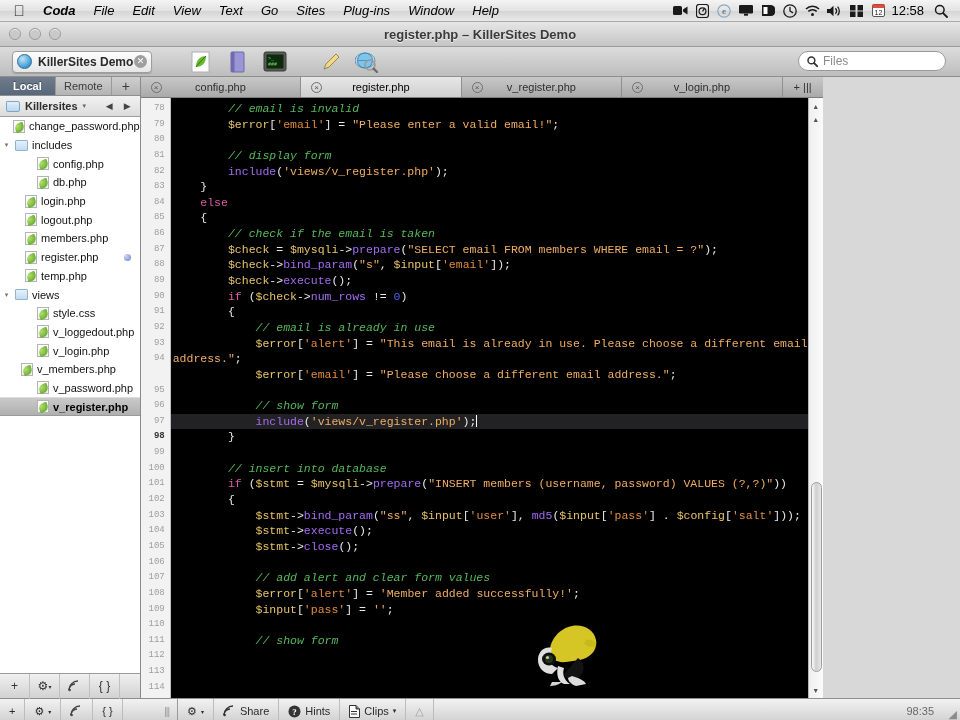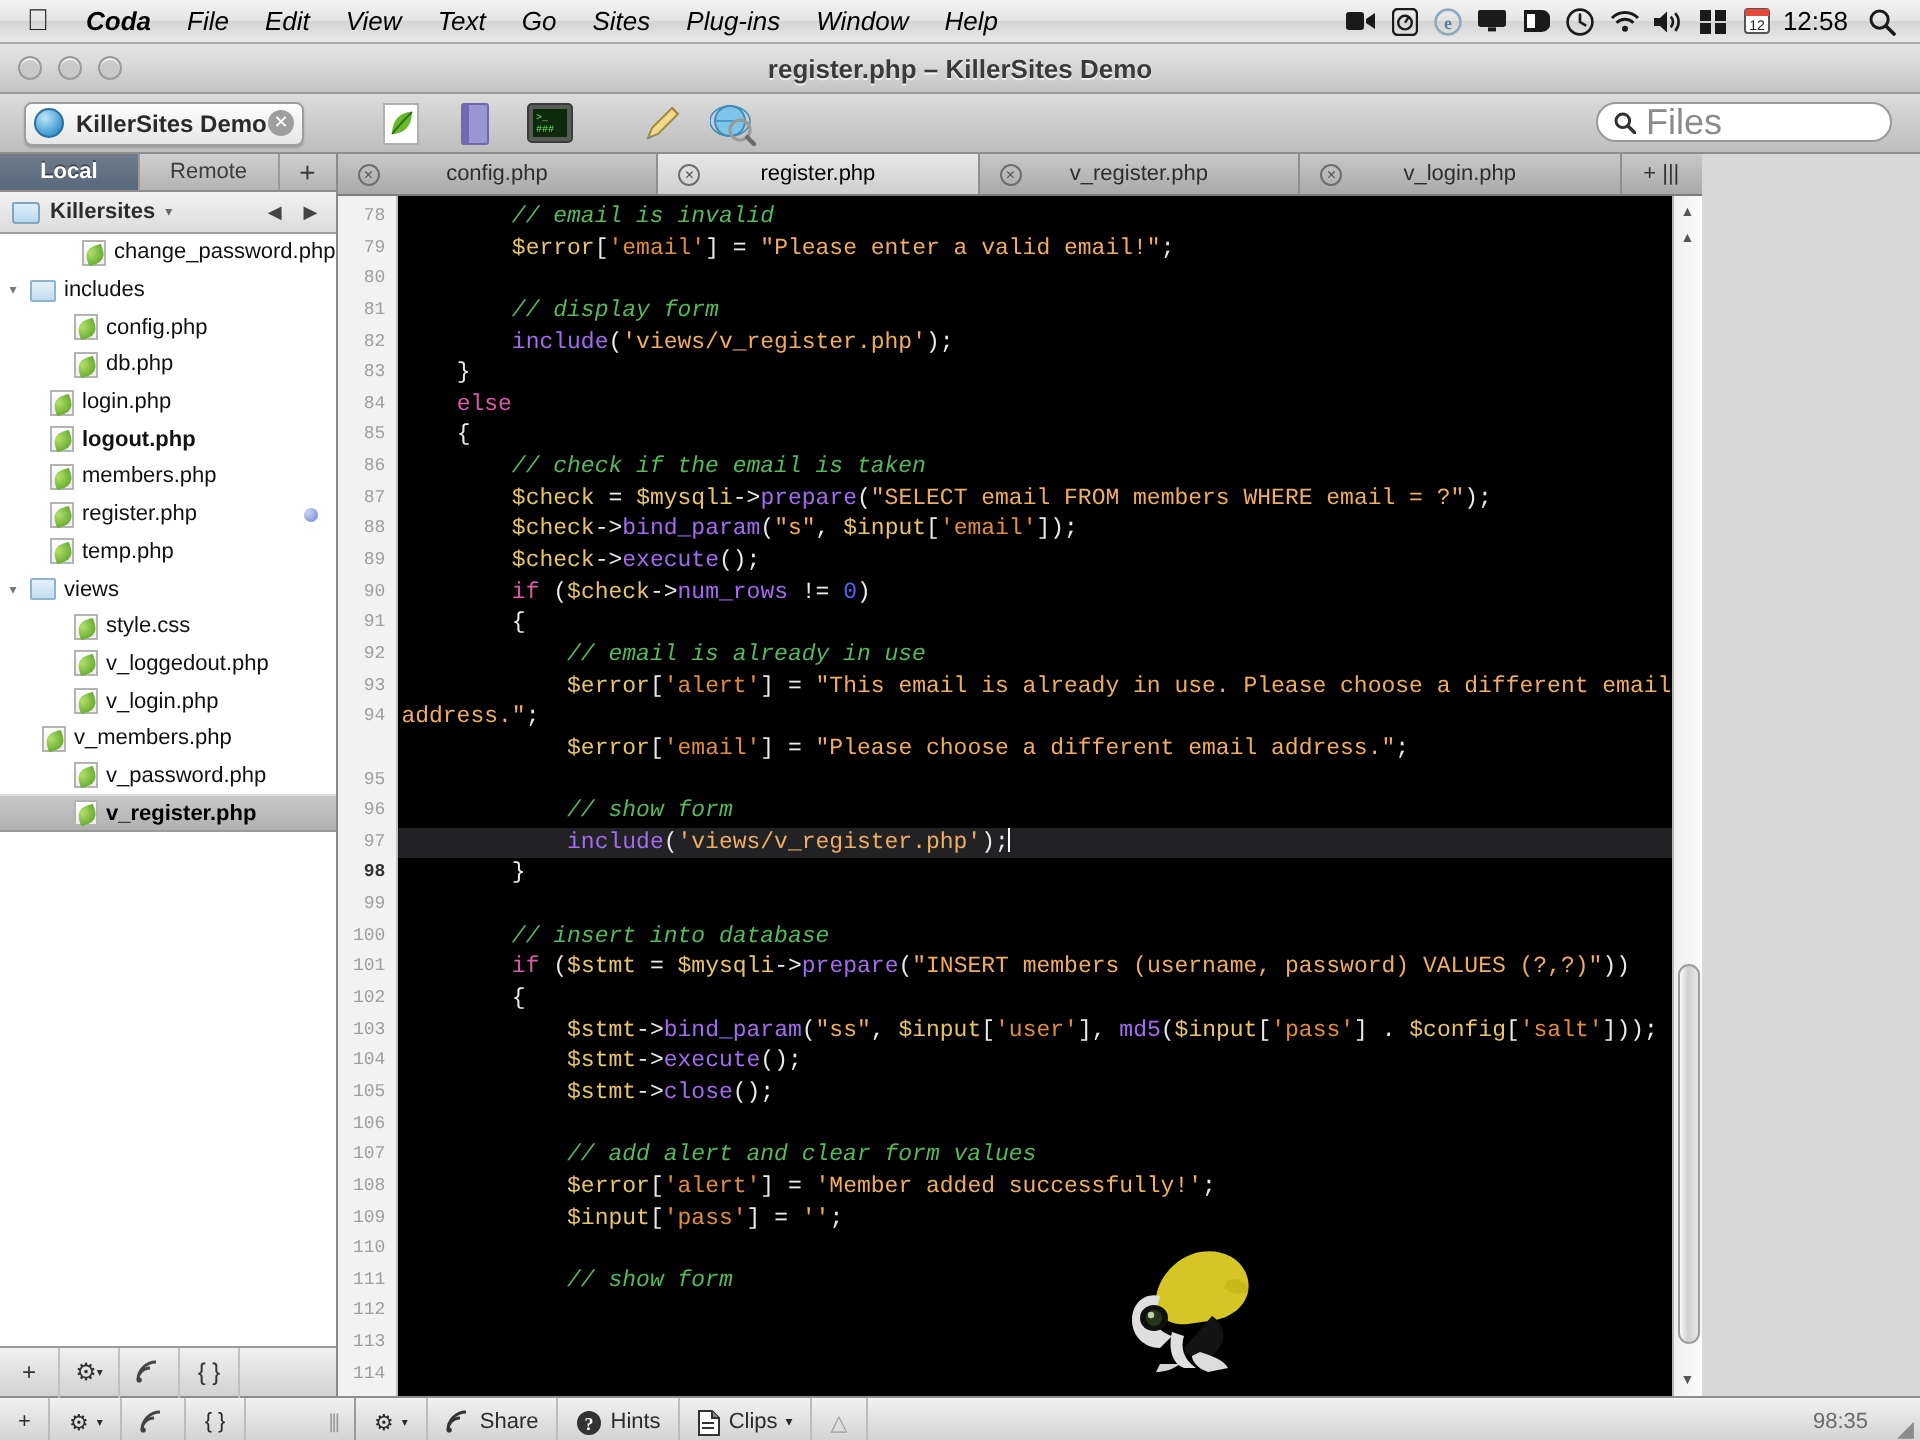--- a/index.html
+++ b/index.html
@@ -59,21 +59,21 @@
   .tb-icons{ display:flex; align-items:center; gap:11px; margin-left:36px; }
   .tb-ico{ width:26px; height:24px; display:flex; align-items:center; justify-content:center; }
 
   .tb-right{ display:flex; align-items:center; gap:10px; margin-left:30px; }
 
   #files-search{
     position:absolute; right:14px; top:4px; width:148px; height:20px;
     border-radius:10px; background:#fff; border:1px solid #9a9a9a;
     display:flex; align-items:center; padding:0 8px; gap:5px;
   }
-  #files-search .ph{ color:#8b8b8b; font-size:18px; }
+  #files-search .ph{ color:#8b8b8b; font-size:12px; }
 
   
   #body-area{ display:flex; width:800px; height:621px; }
 
   
   #sidebar{ width:178px; height:621px; background:#e8e8e8; display:flex; flex-direction:column;
             border-right:1px solid #8a8a8a; }
   #lr-tabs{ height:19px; display:flex; background:linear-gradient(to bottom,#cfcfcf,#b4b4b4);
             border-bottom:1px solid #8f8f8f; }
   .lr-tab{ flex:1; text-align:center; font-size:11px; line-height:19px; color:#3c3c3c;
@@ -347,21 +347,21 @@
       <div id="path-bar">
         <div class="folder"></div>
         <div class="nm">Killersites</div>
         <div class="carat">▾</div>
         <div class="sp"></div>
         <div class="arw">◀</div>
         <div class="arw">▶</div>
       </div>
 
       <div id="file-list">
-          <div class="frow" style="padding-left: 28px;">
+          <div class="frow" style="padding-left: 0;">
             <span class="disc blank">▾</span>
             <span class="ficon"></span>
             <span>change_password.php</span>
           </div>
           <div class="frow" style="padding-left: 2px;">
             <span class="disc">▾</span>
             <span class="folder-ic"></span>
             <span>includes</span>
           </div>
           <div class="frow" style="padding-left: 24px;">
@@ -372,21 +372,21 @@
           <div class="frow" style="padding-left: 24px;">
             <span class="disc blank">▾</span>
             <span class="ficon"></span>
             <span>db.php</span>
           </div>
           <div class="frow" style="padding-left: 12px;">
             <span class="disc blank">▾</span>
             <span class="ficon"></span>
             <span>login.php</span>
           </div>
-          <div class="frow" style="padding-left: 12px; font-weight: bold;">
+          <div class="frow" style="padding-left: 12px;">
             <span class="disc blank">▾</span>
             <span class="ficon"></span>
             <span>logout.php</span>
           </div>
           <div class="frow" style="padding-left: 12px;">
             <span class="disc blank">▾</span>
             <span class="ficon"></span>
             <span>members.php</span>
           </div>
           <div class="frow" style="padding-left: 12px;">

